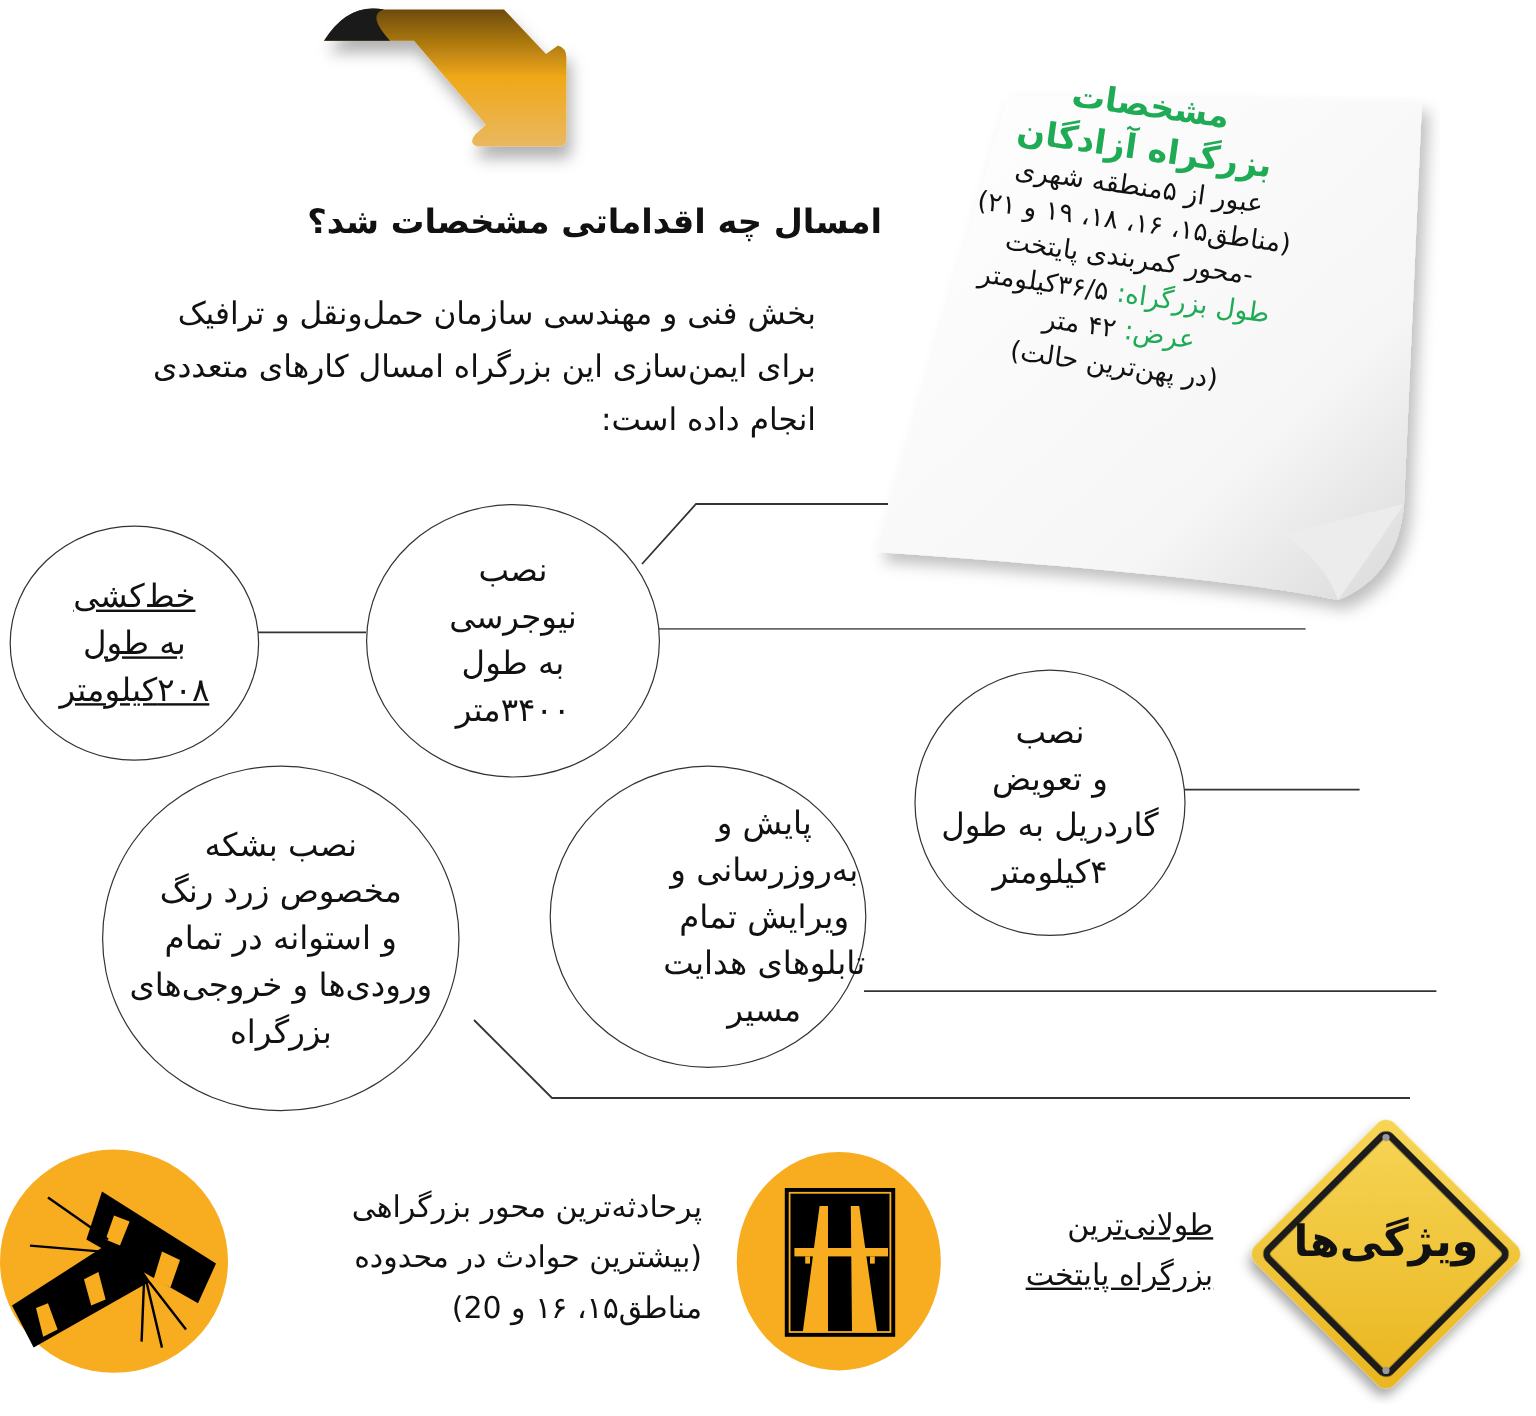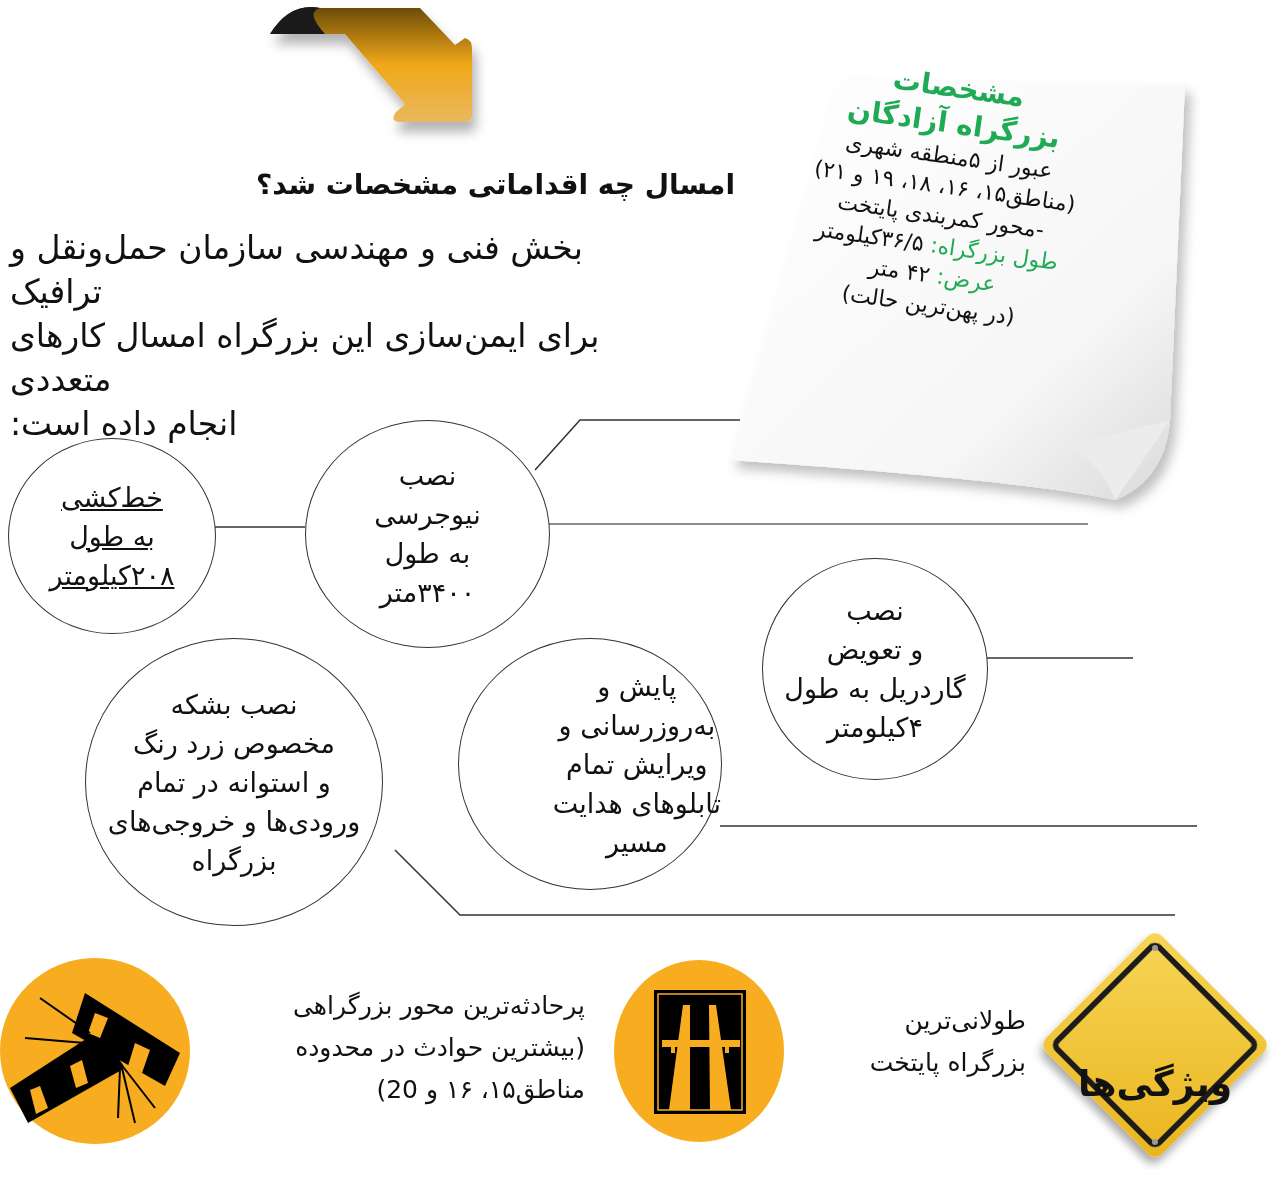--- a/index.html
+++ b/index.html
@@ -6,21 +6,21 @@
   body { width: 1280px; height: 1180px; position: relative; overflow: hidden;
          font-family: "DejaVu Sans", sans-serif; color: #111; }
   .abs { position: absolute; }
   .rtl { direction: rtl; unicode-bidi: plaintext; }
 
   
   #arrow { left: 250px; top: 0; width: 240px; height: 150px; }
 
   
   #heading { right: 545px; top: 168px; font-size: 28px; font-weight: bold; white-space: nowrap; }
-  #intro { right: 600px; top: 226px; width: 670px; font-size: 33px; line-height: 44px; text-align: left; }
+  #intro { right: 600px; top: 240px; width: 670px; font-size: 26px; line-height: 44px; text-align: right; }
 
   
   #note { left: 720px; top: 60px; width: 480px; height: 470px; }
   #note-text { left: 770px; top: 80px; width: 360px; transform: rotate(8deg); transform-origin: 70% 30%;
                text-align: center; font-size: 22px; line-height: 30px; }
   .green { color: #1faa55; }
   .note-title { font-size: 28px; font-weight: bold; line-height: 36px; }
 
   
   #lines { left: 0; top: 0; width: 1280px; height: 1180px; pointer-events: none; }
@@ -30,21 +30,21 @@
             display: flex; align-items: center; justify-content: center; text-align: center;
             font-size: 27px; line-height: 39px; box-sizing: border-box; }
   .circle span { direction: rtl; white-space: pre-line; }
 
   
   .feat-icon { position: absolute; border-radius: 50%; background: #f8ac1f; }
   .feat-text { position: absolute; font-size: 25px; line-height: 42px; text-align: right; direction: rtl; white-space: pre-line; }
 
   
   #sign { left: 1030px; top: 920px; width: 250px; height: 250px; }
-  #sign-label { left: 1050px; top: 1015px; width: 210px; text-align: center; font-size: 36px; font-weight: bold; direction: rtl; margin-top: 48px; }
+  #sign-label { left: 1050px; top: 1015px; width: 210px; text-align: center; font-size: 36px; font-weight: bold; direction: rtl; }
 </style>
 </head>
 <body>
 
 <svg id="arrow" class="abs" viewBox="0 0 240 150">
   <defs>
     <linearGradient id="ag" x1="0" y1="0" x2="0" y2="1">
       <stop offset="0" stop-color="#6b4a08"></stop>
       <stop offset="0.5" stop-color="#f0a818"></stop>
       <stop offset="1" stop-color="#e9b860"></stop>
@@ -143,21 +143,21 @@
   <svg viewBox="0 0 170 182" width="170" height="182">
     <rect x="40" y="30" width="92" height="124" fill="#000"></rect>
     <rect x="44" y="34" width="84" height="116" fill="none" stroke="#f8ac1f" stroke-width="1.5"></rect>
     <polygon points="69,45 76,45 76,150 55,150" fill="#f8ac1f"></polygon>
     <polygon points="95,45 102,45 117,150 96,150" fill="#f8ac1f"></polygon>
     <rect x="48" y="80" width="78" height="7" fill="#f8ac1f"></rect>
     <rect x="57" y="87" width="4" height="6" fill="#f8ac1f"></rect>
     <rect x="111" y="87" width="4" height="6" fill="#f8ac1f"></rect>
   </svg>
 </div>
-<div class="feat-text" style="right:254px; top:1000px; width:230px;">طولانی‌ترین
+<div class="feat-text" style="right:269px; top:1000px; width:230px;text-decoration:underline;">طولانی‌ترین
 بزرگراه پایتخت</div>
 
 <div class="feat-icon" style="left:0px; top:958px; width:190px; height:186px;">
   <svg viewBox="0 0 190 186" width="190" height="186">
     <g fill="#000">
       <polygon points="85,35 180,95 165,128 72,75"></polygon>
       <polygon points="10,130 100,72 125,110 28,165"></polygon>
     </g>
     <g fill="#f8ac1f">
       <polygon points="95,55 108,60 100,80 88,75"></polygon>

